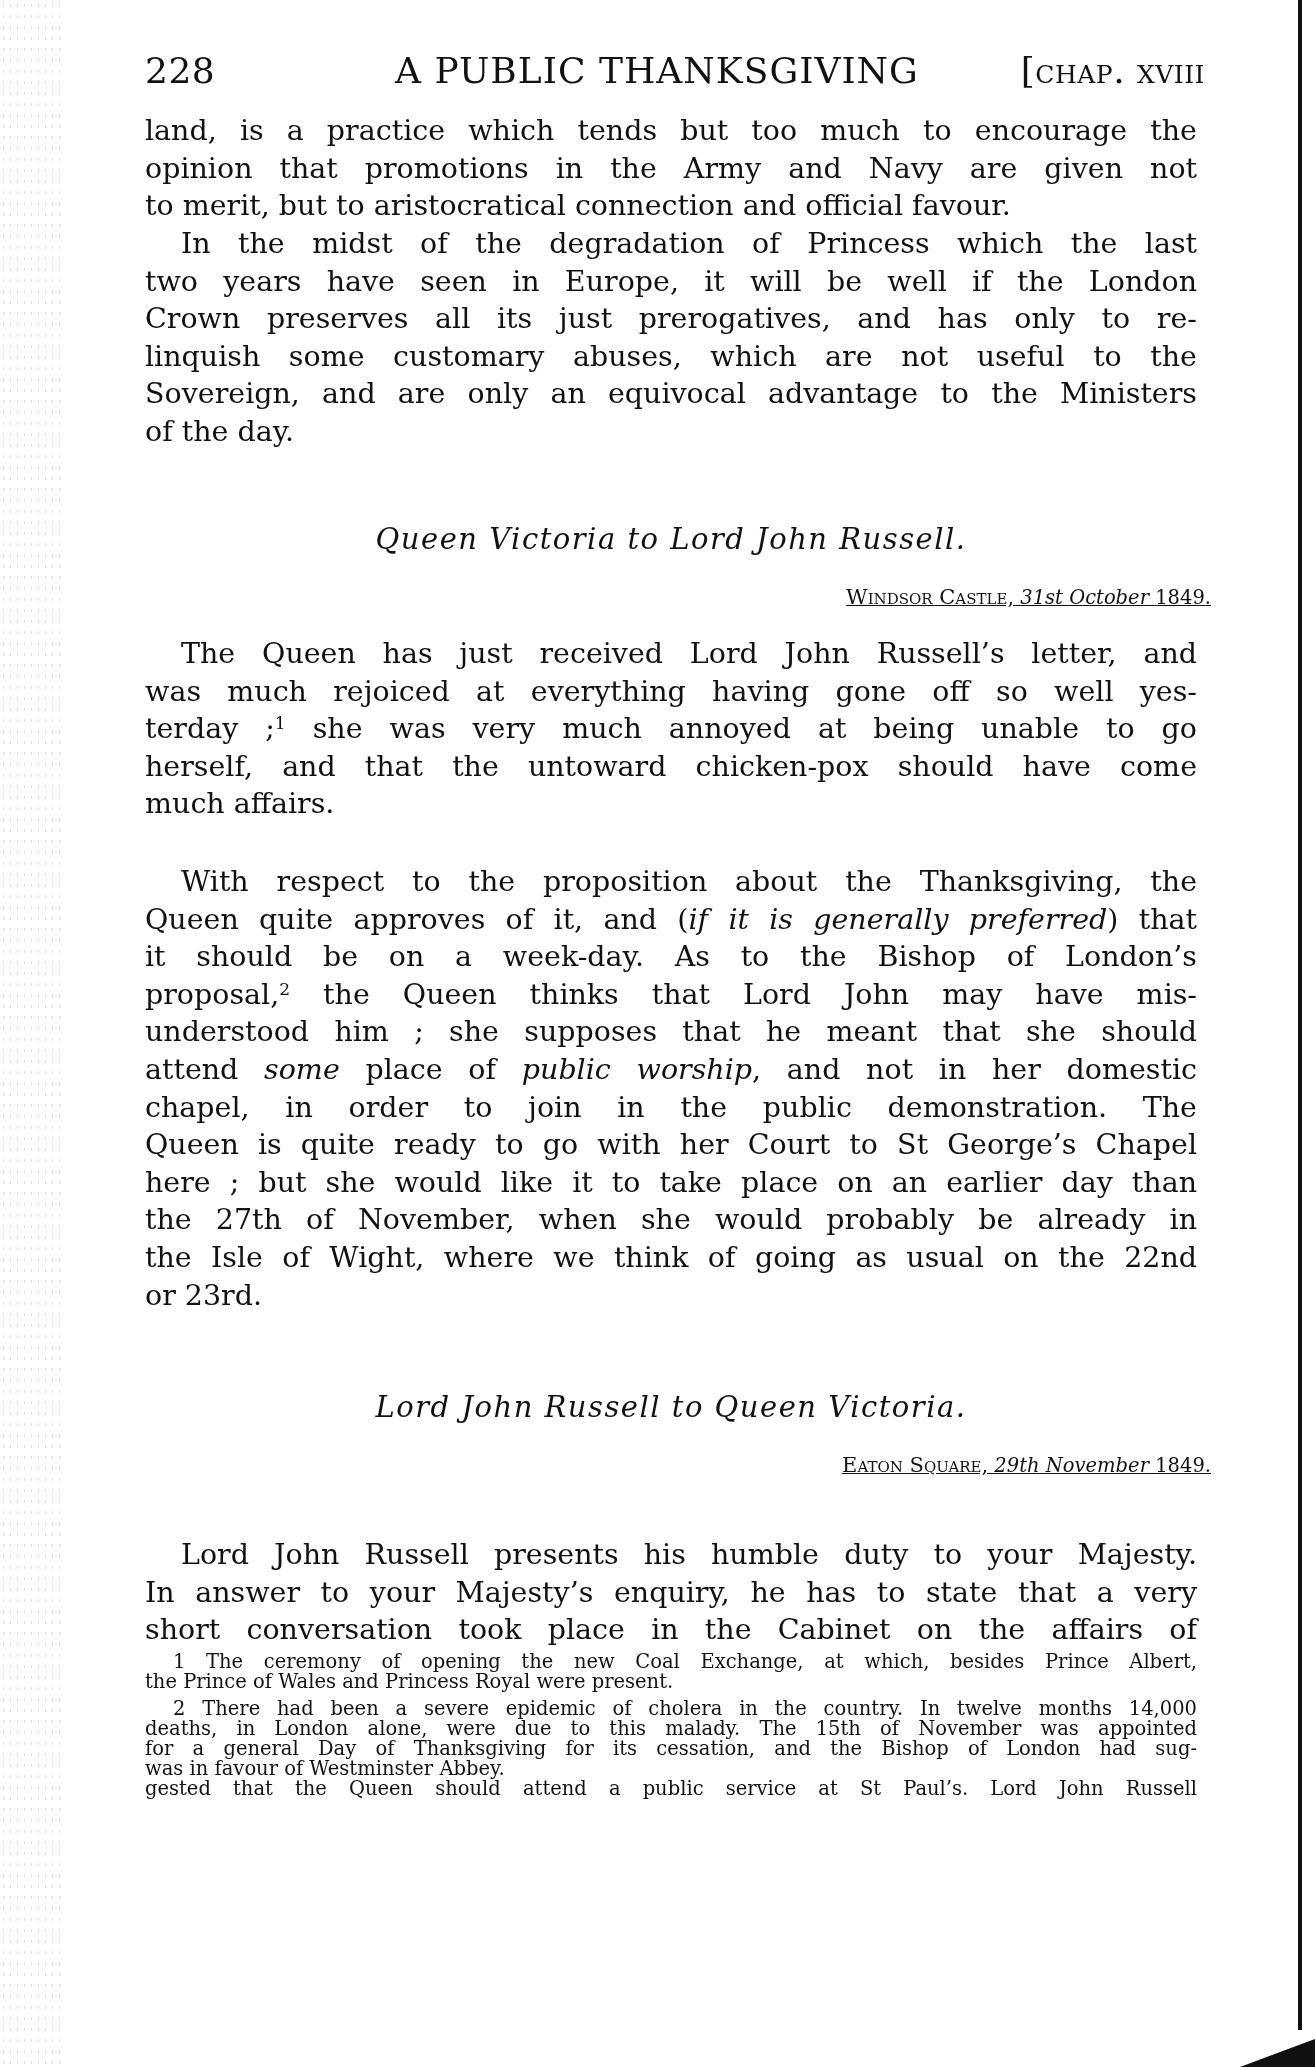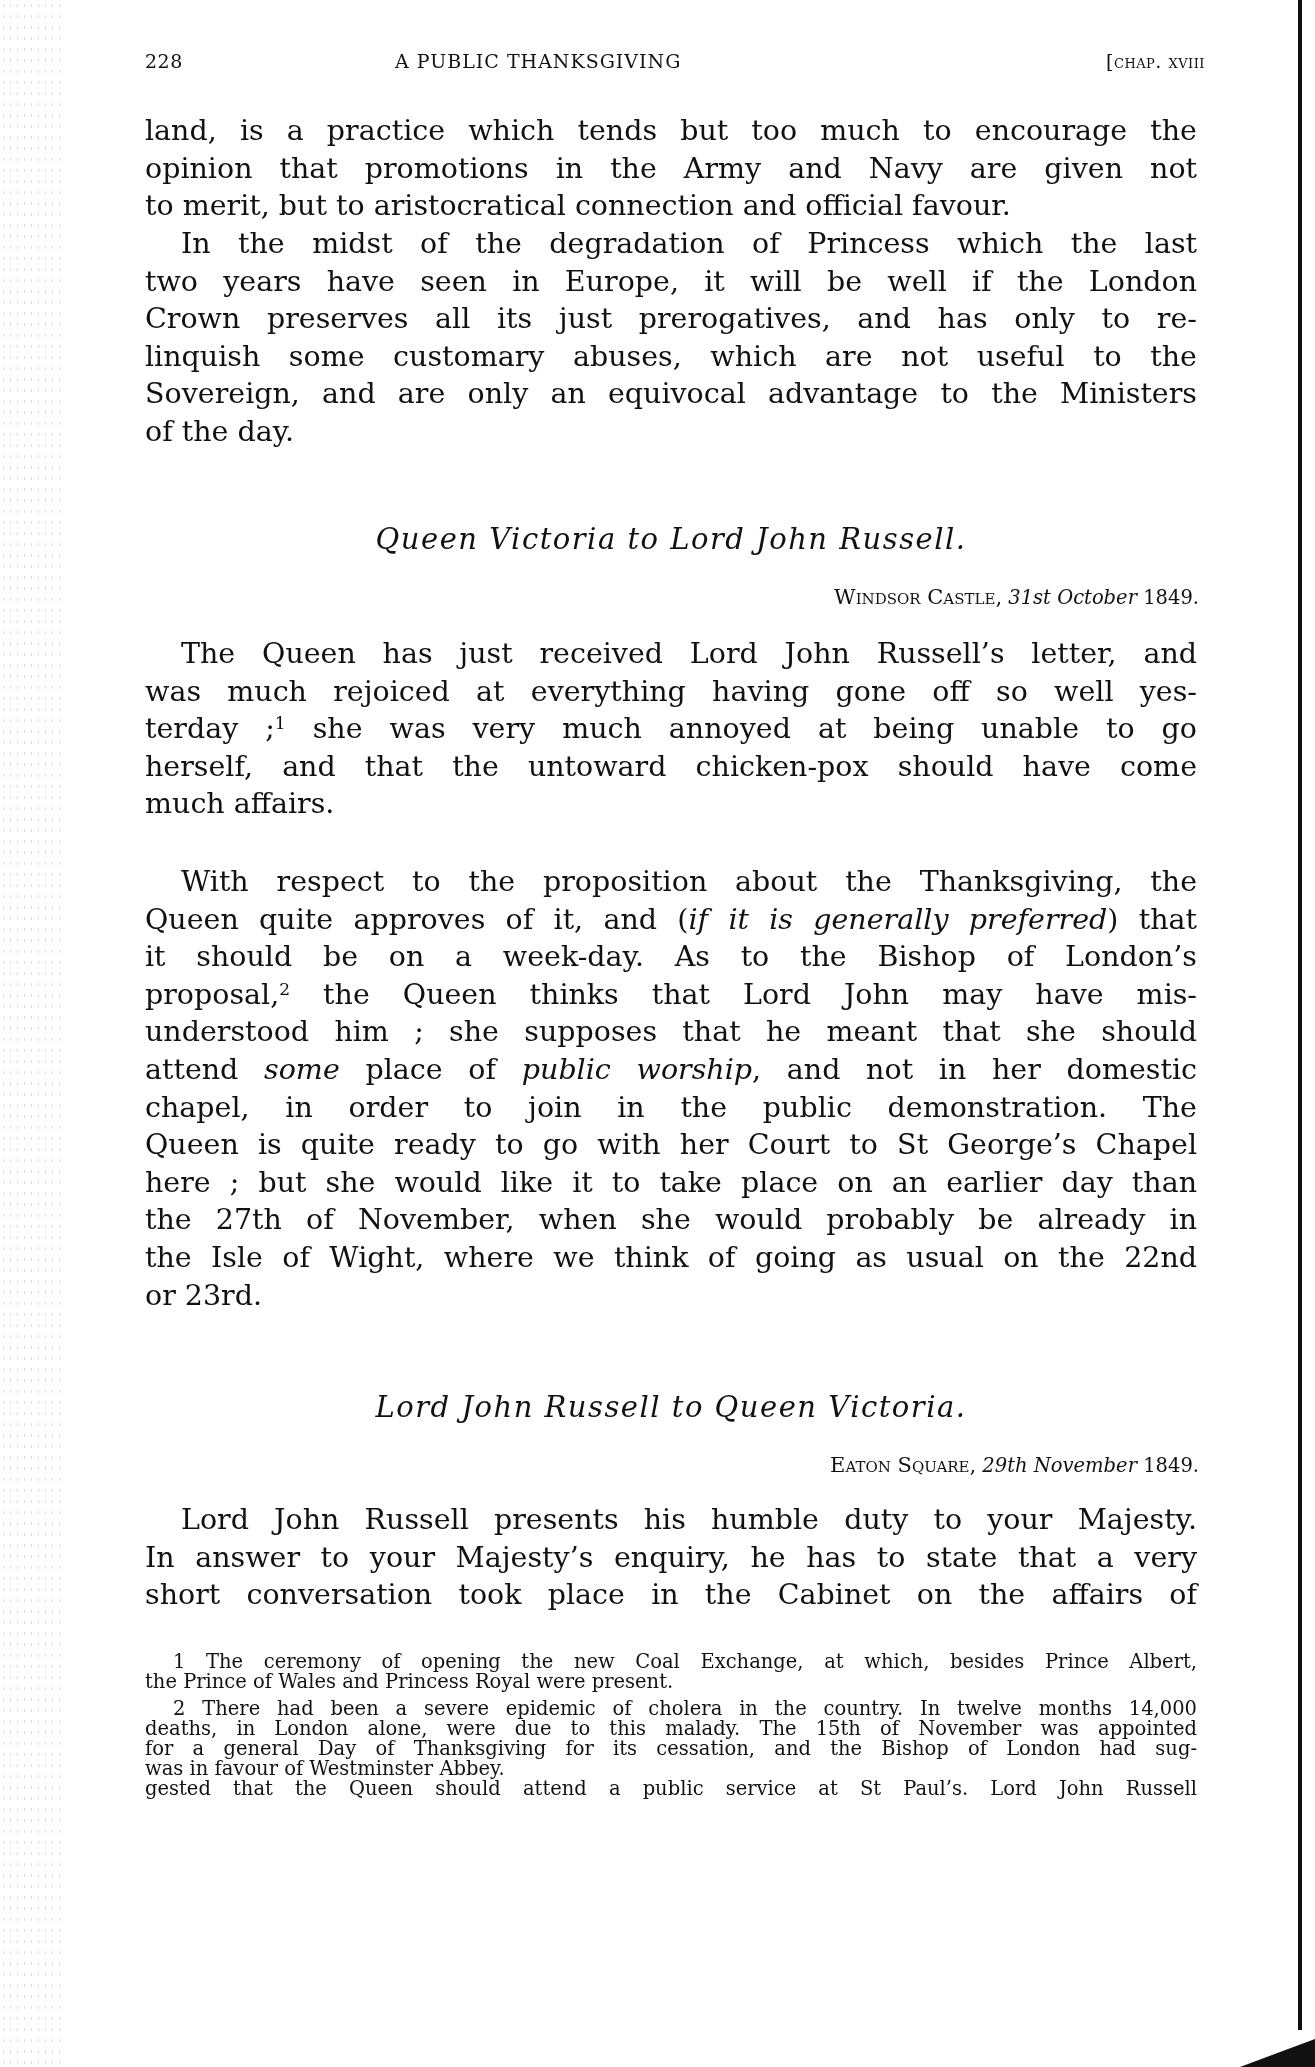--- a/index.html
+++ b/index.html
@@ -6,31 +6,31 @@
   body { width: 1315px; height: 2067px; position: relative; overflow: hidden;
          font-family: "DejaVu Serif", "Liberation Serif", serif; color: #111; }
   .page { position: absolute; left: 0; top: 0; width: 1315px; height: 2067px; }
   .speckle { position: absolute; left: 0; top: 0; width: 60px; height: 2067px;
     background-image: radial-gradient(#999 0.6px, transparent 1px);
     background-size: 7px 11px; opacity: 0.35; }
   .rborder { position: absolute; left: 1298px; top: 0; width: 4px; height: 2030px; background: #111; }
   .corner { position: absolute; right: 0; bottom: 0; width: 0; height: 0;
     border-left: 75px solid transparent; border-bottom: 28px solid #111; }
   .header { position: absolute; left: 145px; top: 50px; width: 1060px; height: 44px;
-    font-size: 19px; letter-spacing: 0.5px; }
+    font-size: 36px; letter-spacing: 0.5px; }
   .header .pn { position: absolute; left: 0; top: 0; }
   .header .title { position: absolute; left: 250px; top: 0; letter-spacing: 1px; }
   .header .chap { position: absolute; right: 0; top: 0; font-variant: small-caps; }
   .block { position: absolute; left: 145px; width: 1052px; font-size: 28.5px;
     line-height: 37.6px; text-align: justify; }
   .line { display: block; text-align: justify; text-align-last: justify; white-space: nowrap; }
   .line.last { text-align-last: left; }
   .sal { position: absolute; left: 145px; width: 1052px; text-align: center;
     font-style: italic; font-size: 29px; letter-spacing: 1.5px; }
-  .dateline { position: absolute; right: 116px; font-size: 19.5px; }
+  .dateline { position: absolute; right: 104px; font-size: 19.5px; text-decoration: underline; }
   .dateline .sc { font-variant: small-caps; font-size: 21px; }
   .dateline i { font-style: italic; }
   .fn { position: absolute; left: 145px; width: 1052px; font-size: 19.5px; line-height: 20px; }
   sup { font-size: 60%; vertical-align: 0.55em; line-height: 0; }
 </style>
 </head>
 <body>
 
 <div class="page">
   <div class="speckle"></div>
@@ -91,21 +91,21 @@
 
   <div class="sal" style="top:1390px;">Lord John Russell to Queen Victoria.</div>
   <div class="dateline" style="top:1453px;">
     <span class="sc">Eaton Square,</span>
     <i>29th</i>
     <i>November</i>
     <span>1849.</span>
   </div>
 
   <div class="block" style="top:1501px;">
-    <span class="line" style="padding-left:36px;">Lord John Russell presents his humble duty to your Majesty.</span>
+    <span class="line" style="padding-left:36px;margin-top:35px;">Lord John Russell presents his humble duty to your Majesty.</span>
     <span class="line">In answer to your Majesty’s enquiry, he has to state that a very</span>
     <span class="line">short conversation took place in the Cabinet on the affairs of</span>
   </div>
 
   <div class="fn" style="top:1652px;">
     <span class="line" style="padding-left:28px;"><span>1</span><span> The ceremony of opening the new Coal Exchange, at which, besides Prince Albert,</span></span>
     <span class="line last">the Prince of Wales and Princess Royal were present.</span>
   </div>
 
   <div class="fn" style="top:1699px;">

